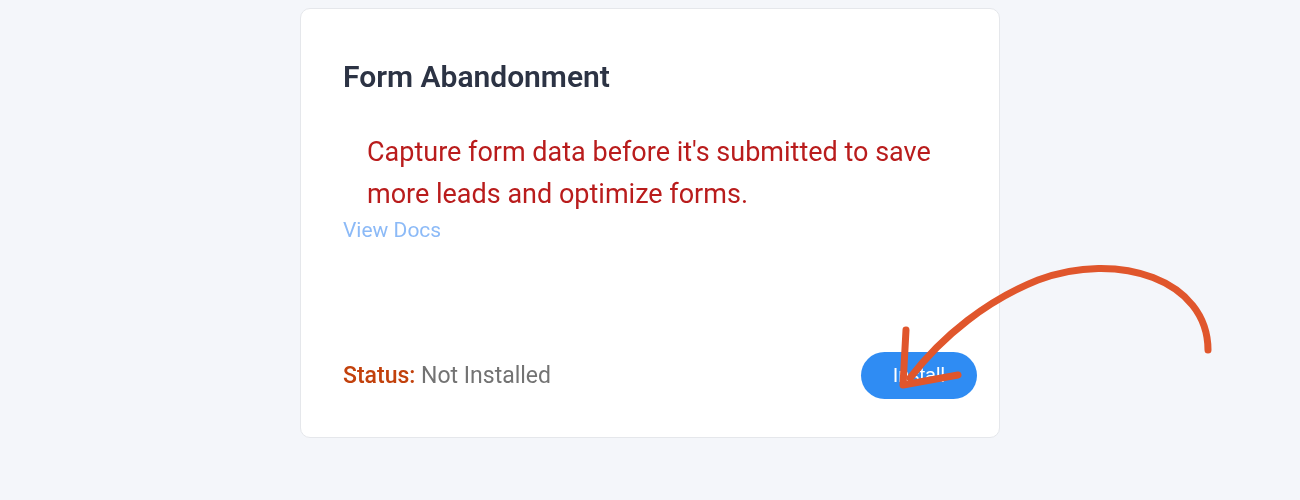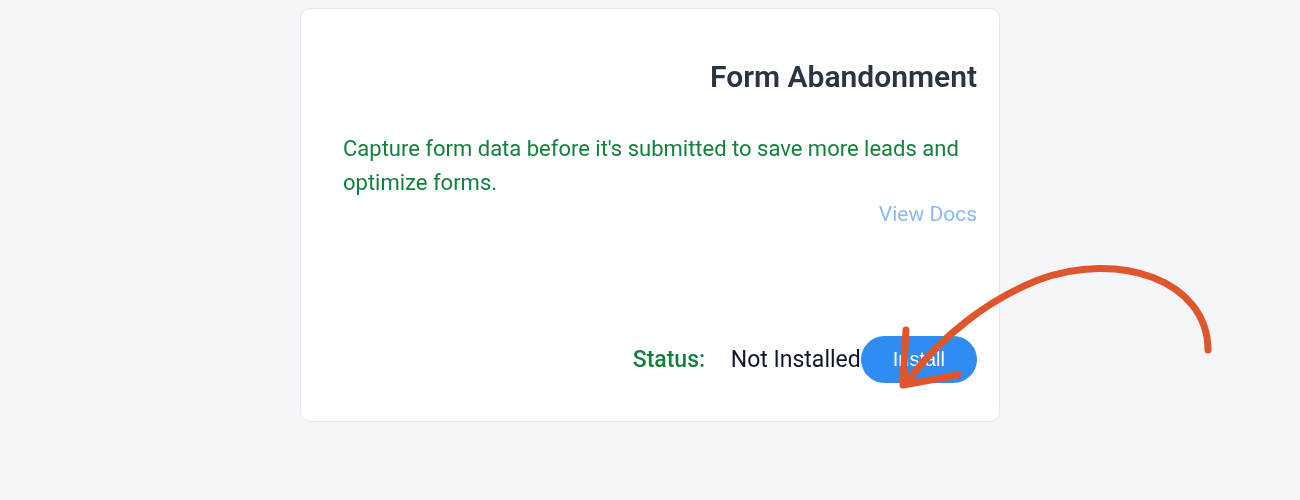--- a/index.html
+++ b/index.html
@@ -21,35 +21,35 @@
 
     .card {
       width: 700px;
       background: #ffffff;
       border: 1px solid #e5e7eb;
       border-radius: 10px;
       padding: 50px 22px 38px 42px;
       margin-top: 8px;
       display: flex;
       flex-direction: column;
-      align-items: flex-end;
     }
 
     .card-title {
       font-size: 30px;
       font-weight: 600;
       color: #2c3344;
       margin-bottom: 38px;
     }
 
     .card-desc {
-      font-size: 22px;
+      font-size: 27px;
       line-height: 1.55;
-      color: #15803d;
+      color: #b91c1c;
       margin-bottom: 2px;
+      margin-left: 24px;
     }
 
     .view-docs {
       font-size: 21px;
       color: #8cbaf7;
       text-decoration: none;
       display: inline-block;
       cursor: pointer;
     }
 
@@ -61,27 +61,27 @@
       display: flex;
       align-items: center;
       justify-content: space-between;
     }
 
     .status-group {
       font-size: 23px;
     }
 
     .status-label {
-      color: #15803d;
+      color: #c2410c;
       font-weight: 500;
     }
 
     .status-value {
-      color: #0f172a;
-      margin-left: 20px;
+      color: #737373;
+      margin-left: 0;
     }
 
     .install-btn {
       background: #2f8cf3;
       color: #ffffff;
       border: none;
       border-radius: 999px;
       padding: 12px 32px;
       font-size: 20px;
       font-weight: 500;

